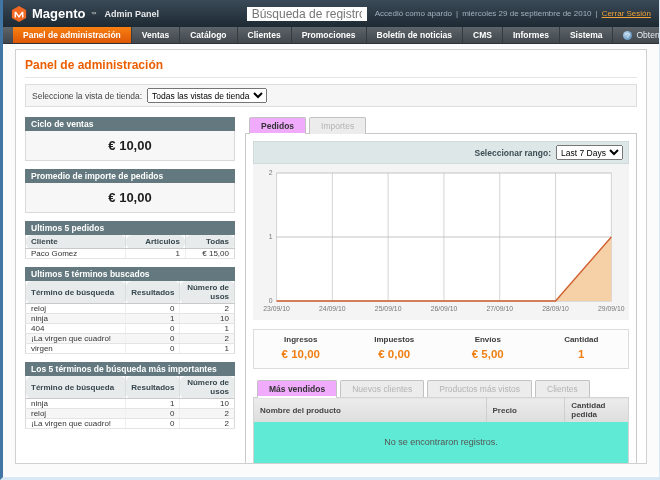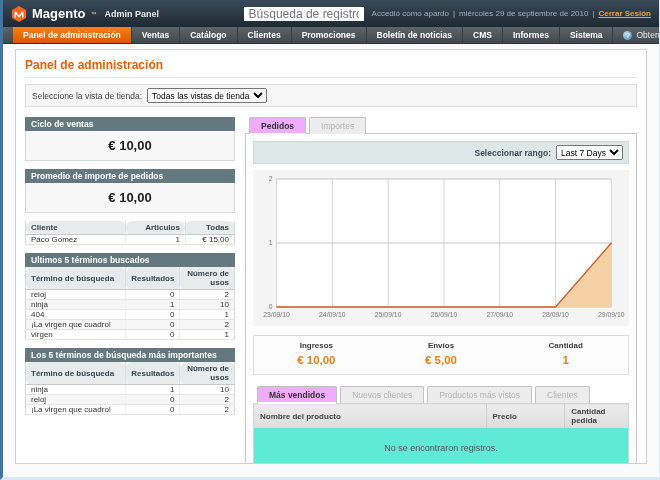--- a/index.html
+++ b/index.html
@@ -8,21 +8,21 @@
     border-left:3px solid #4176a4;border-bottom:3px solid #d8e8f4;border-right:1px solid #d8e8f4;
     font-family:"Liberation Sans",sans-serif;}
   
   .topbar{height:27px;background:linear-gradient(#3a4a58,#1e2a33);display:flex;align-items:center;padding:0 8px;gap:8px;}
   .logo{display:flex;align-items:center;gap:5px;}
   .logo-text{color:#fff;font-size:13px;font-weight:bold;}
   .logo-mark{color:#ccc;font-size:6px;vertical-align:super;}
   .logo-sub{color:#e9e9e9;font-size:9px;font-weight:bold;margin-left:3px;}
   .search-input{margin-left:auto;width:120px;height:14px;font-size:12px;border:1px solid #fff;padding:1px 4px;color:#555;font-family:"Liberation Sans",sans-serif;}
   .userinfo{color:#9fb0bd;font-size:8px;display:flex;gap:4px;align-items:flex-end;white-space:nowrap;}
-  .logout{color:#f2a236;text-decoration:underline;cursor:pointer;font-weight:bold;}
+  .logout{color:#f2a236;text-decoration:underline;cursor:pointer;}
   
   .menubar{height:17px;background:linear-gradient(#5d646a,#41474c);display:flex;align-items:stretch;padding:0 0 0 10px;border-bottom:1px solid #2c3237;}
   #nav-items{display:flex;}
   .nav-item{color:#fff;font-size:8.5px;font-weight:bold;padding:0 10px;line-height:17px;border-right:1px solid #363b3f;cursor:pointer;white-space:nowrap;}
   .nav-item.active{background:linear-gradient(#f98012,#dd5705);}
   .help{margin-left:auto;color:#e7edf2;font-size:8.5px;display:flex;align-items:center;gap:4px;padding:0 10px;white-space:nowrap;}
   .help-icon{width:9px;height:9px;border-radius:50%;background:radial-gradient(circle at 30% 30%,#bcd9ef,#4a82b4);color:#fff;font-size:7px;line-height:9px;text-align:center;flex:none;}
   
   .content{background:#fbfbfb;height:432px;padding:5px 12px 0;}
   .card{background:#fff;border:1px solid #d0d0d0;height:415px;padding:6px 9px;overflow:hidden;}
@@ -44,21 +44,21 @@
   .mini tbody tr:nth-child(even) td{background:#f6f6f6;}
   .mini .num{text-align:right;}
   
   .main{flex:1;min-width:0;}
   .tabs{display:flex;gap:3px;position:relative;z-index:2;padding-left:4px;}
   .tab{font-size:8.5px;padding:3px 11px;border:1px solid #c2c2c2;border-bottom:none;background:#e9e9e9;color:#777;border-radius:2px 2px 0 0;cursor:pointer;white-space:nowrap;}
   .tab.active{background:#f0abfc;font-weight:bold;color:#333;position:relative;}
   .tab.active::after{content:"";position:absolute;left:0;right:0;bottom:-1px;height:2px;background:#fff;}
   .tab.disabled{background:#ececec;color:#b3b3b3;}
   .tabpanel{border:1px solid #c9c9c9;background:#fff;margin-top:-1px;padding:7px;}
-  .rangebar{background:#dde7e7;border:1px solid #cfdada;padding:3px 5px;display:flex;justify-content:flex-end;align-items:center;gap:5px;font-size:8.5px;font-weight:bold;color:#3d4d55;margin-bottom:6px;}
+  .rangebar{background:#dde7e7;border:1px solid #cfdada;padding:3px 5px;display:flex;justify-content:flex-end;align-items:center;gap:5px;font-size:8.5px;font-weight:bold;color:#3d4d55;margin-bottom:0;}
   .chartwrap{background:#f4f4f4;padding:3px 2px 1px;margin-bottom:9px;}
   svg text{font-family:"Liberation Sans",sans-serif;}
   .statsbox{border:1px solid #dcdcdc;background:#fcfcfc;display:flex;padding:5px 0 6px;margin-bottom:11px;}
   .stat{flex:1;text-align:center;}
   .stat-label{font-size:8px;font-weight:bold;color:#3c3c3c;display:block;}
   .stat-value{font-size:11.5px;font-weight:bold;color:#f07f13;}
   .grid{width:100%;border-collapse:collapse;font-size:8px;border:1px solid #d4d4d4;}
   .grid th{background:linear-gradient(#ececec,#dddddd);text-align:left;padding:3px 6px;color:#444;border-right:1px solid #cfcfcf;font-weight:bold;}
   .grid th:last-child{border-right:none;}
   .grid th:nth-child(1){width:62%;}
@@ -124,20 +124,21 @@
         <aside class="sidebar">
           <div class="block">
             <div class="block-header">Ciclo de ventas</div>
             <div class="block-value">€ 10,00</div>
           </div>
           <div class="block">
             <div class="block-header">Promedio de importe de pedidos</div>
             <div class="block-value">€ 10,00</div>
           </div>
           <div class="block">
+            <div class="block-header">Ultimos 5 pedidos</div>
             <table class="mini" id="orders-table">
                 <thead>
                   <tr>
                     <th>Cliente</th>
                     <th class="num">Articulos</th>
                     <th class="num">Todas</th>
                   </tr>
                 </thead>
                 <tbody>
                   <tr>
@@ -254,20 +255,21 @@
                   <text x="136" y="144" font-size="7" fill="#777" text-anchor="middle">25/09/10</text>
                   <text x="193" y="144" font-size="7" fill="#777" text-anchor="middle">26/09/10</text>
                   <text x="250" y="144" font-size="7" fill="#777" text-anchor="middle">27/09/10</text>
                   <text x="307" y="144" font-size="7" fill="#777" text-anchor="middle">28/09/10</text>
                   <text x="364" y="144" font-size="7" fill="#777" text-anchor="middle">29/09/10</text>
                 </svg>
             </div>
 
             <div class="statsbox" id="stats">
                 <div class="stat"><span class="stat-label">Ingresos</span><span class="stat-value">€ 10,00</span></div>
+                <div class="stat"><span class="stat-label">Impuestos</span><span class="stat-value">€ 0,00</span></div>
                 <div class="stat"><span class="stat-label">Envíos</span><span class="stat-value">€ 5,00</span></div>
                 <div class="stat"><span class="stat-label">Cantidad</span><span class="stat-value">1</span></div>
               </div>
 
             <div class="tabs small" id="bottom-tabs">
                 <div class="tab active">Más vendidos</div>
                 <div class="tab disabled">Nuevos clientes</div>
                 <div class="tab disabled">Productos más vistos</div>
                 <div class="tab disabled">Clientes</div>
               </div>

